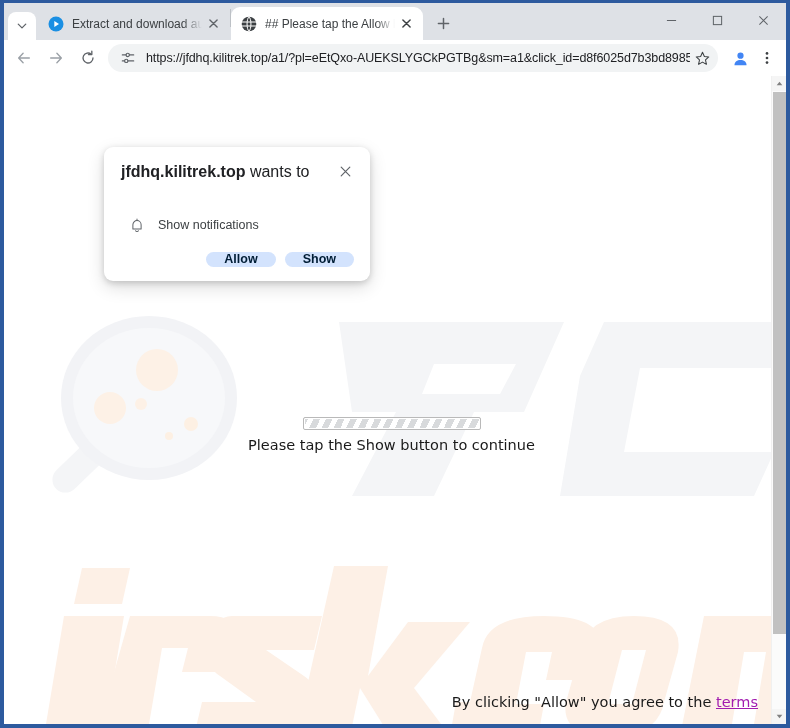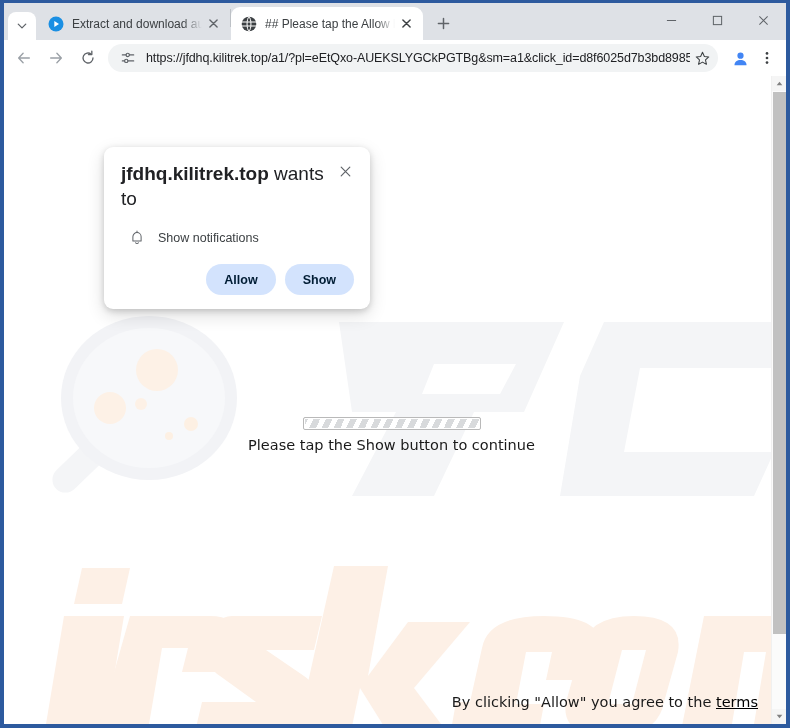--- a/index.html
+++ b/index.html
@@ -231,21 +231,21 @@
     position: absolute;
     right: 28px;
     bottom: 14px;
     font-size: 14.5px;
     color: #1a1a1a;
     font-family: "DejaVu Sans", sans-serif;
     white-space: nowrap;
   }
   #terms-link {
     text-decoration: underline;
-    color: #000000;
+    color: #a21caf;
   }
 
   
   #scrollbar {
     position: absolute;
     right: 0; top: 0;
     width: 15px;
     height: 100%;
     background: #fbfbfb;
     border-left: 1px solid #f0f0f0;
@@ -280,39 +280,39 @@
     box-shadow: 0 2px 6px rgba(0,0,0,.16), 0 6px 18px rgba(0,0,0,.14);
     padding: 14px 16px 14px 17px;
     z-index: 50;
   }
   #popup-header {
     display: flex;
     align-items: flex-start;
     justify-content: space-between;
   }
   #popup-title {
-    font-size: 19px;
+    font-size: 16px;
     color: #202124;
     line-height: 1.3;
     padding-top: 1px;
   }
   #popup-title b { font-weight: 700; }
   #popup-title .light { font-weight: 400; }
   #popup-close {
     width: 18px; height: 18px;
     flex: 0 0 18px;
     display: flex; align-items: center; justify-content: center;
     margin-top: 1px;
   }
   #popup-close svg { width: 11px; height: 11px; }
 
   #popup-perm-row {
     display: flex;
     align-items: center;
-    margin-top: 18px;
+    margin-top: 34px;
     padding-left: 7px;
   }
   #bell-icon {
     width: 17px; height: 17px;
     flex: 0 0 17px;
     margin-right: 13px;
     display: flex; align-items: center; justify-content: center;
   }
   #bell-icon svg { width: 14px; height: 15px; }
   #popup-perm-label {
@@ -324,21 +324,21 @@
     display: flex;
     justify-content: flex-end;
     gap: 9px;
     margin-top: 18px;
   }
   .popup-btn {
     background: #d3e3fd;
     color: #001d35;
     border: none;
     border-radius: 16px;
-    height: 31px;
+    height: 15px;
     padding: 0 18px;
     font-size: 12.5px;
     font-weight: 600;
     font-family: "Liberation Sans", sans-serif;
     cursor: pointer;
   }
 </style>
 </head>
 <body>
 

